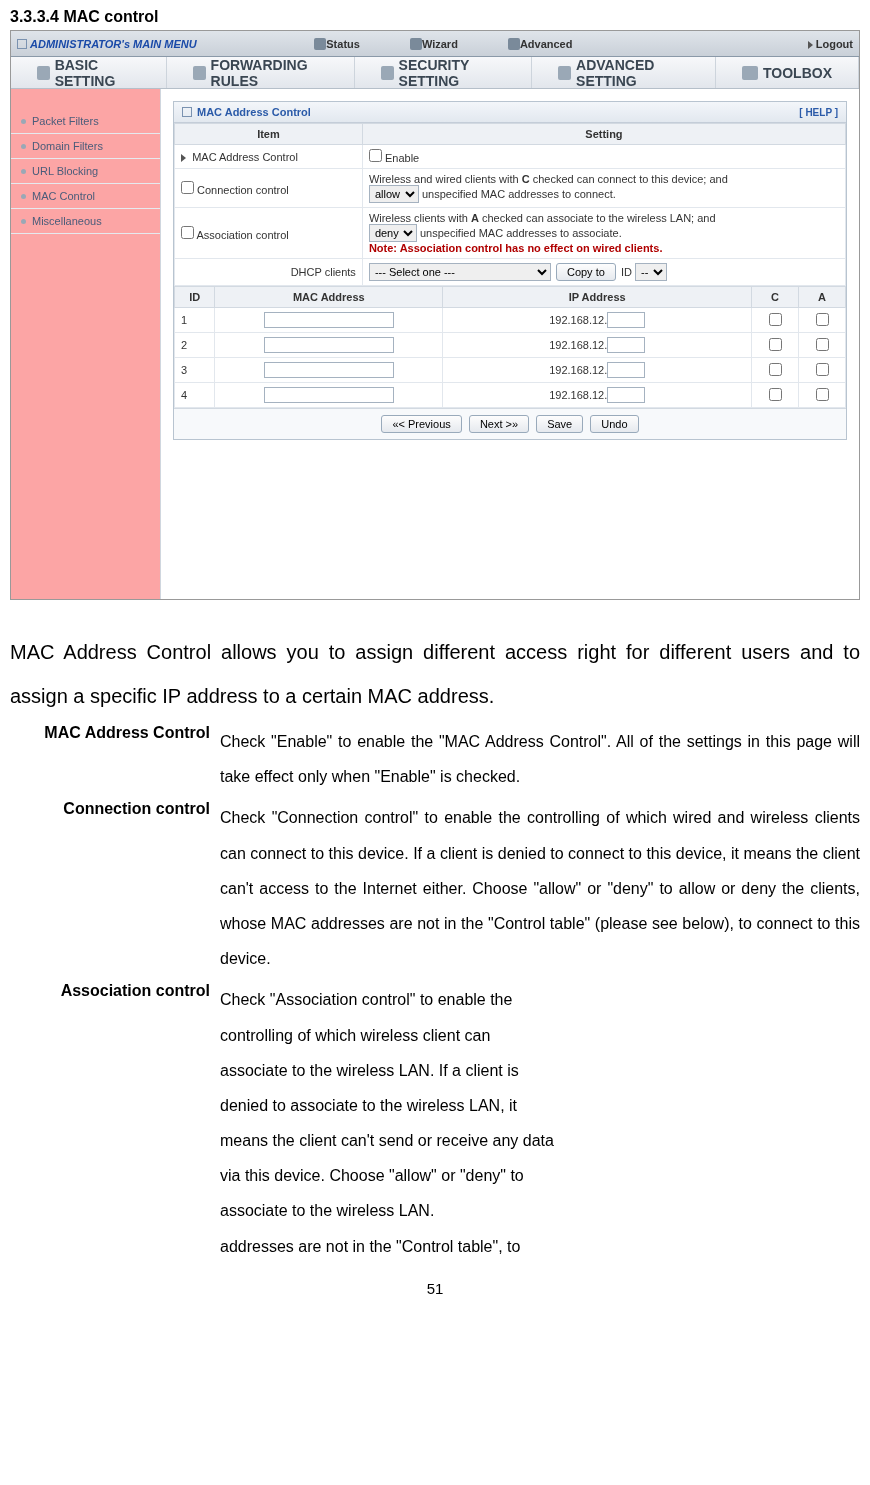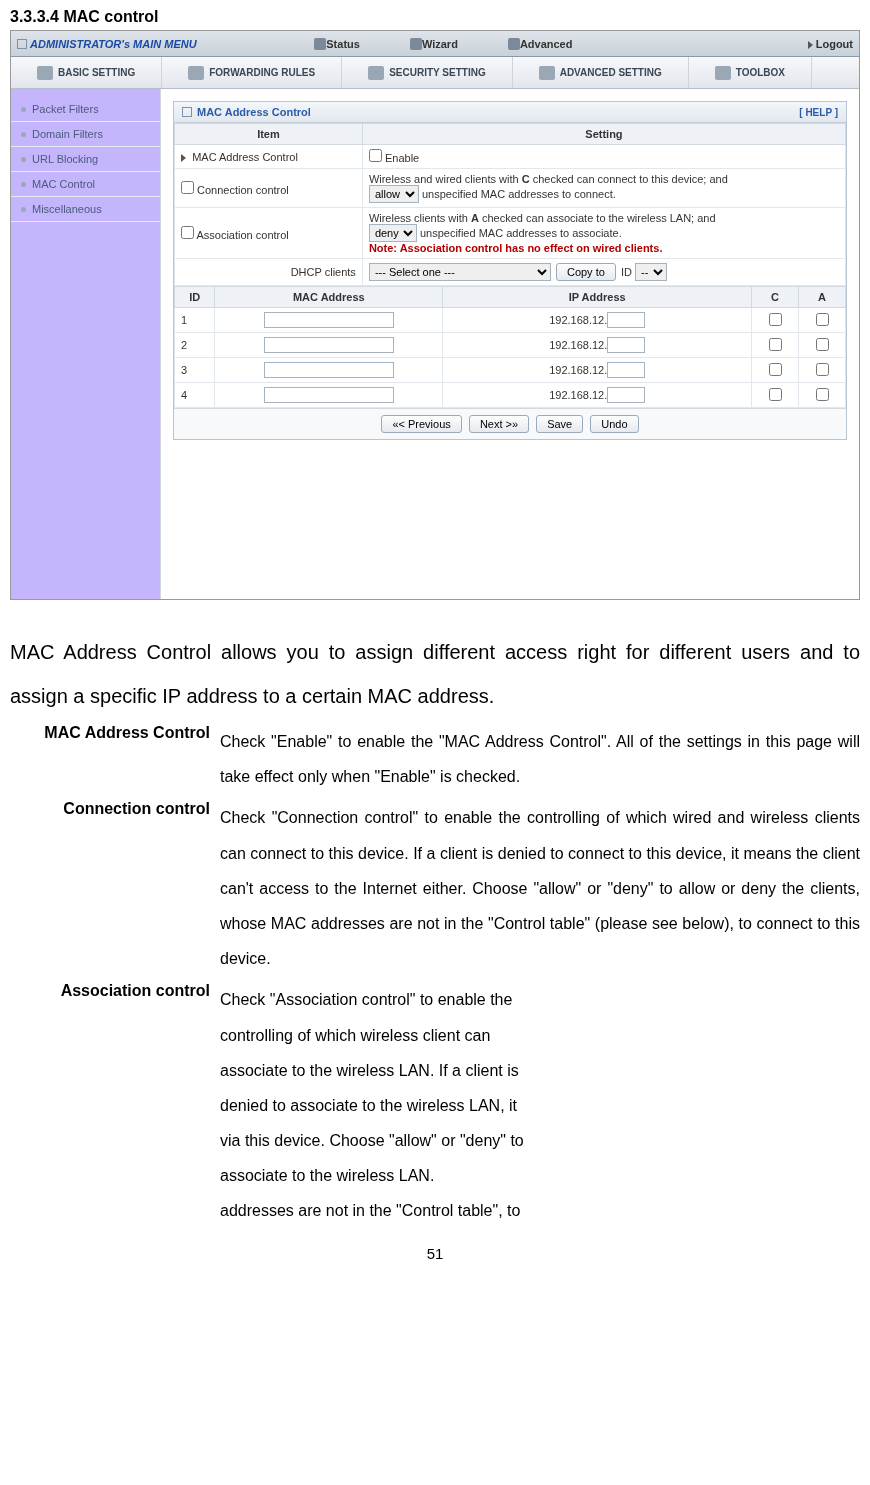--- a/index.html
+++ b/index.html
@@ -10,25 +10,25 @@
   .router-ui { border: 1px solid #999; background: #f5f5f5; font-size: 11px; }
   
   .topnav { background: linear-gradient(#dfe4ea, #c9d0d8); border-bottom: 1px solid #8a99a8; height: 26px; display: flex; align-items: center; padding: 0 6px; }
   .topnav .brand { color: #1a4aa8; font-weight: bold; font-size: 11px; font-style: italic; }
   .topnav .nav-item { margin-left: auto; margin-right: auto; display: flex; gap: 50px; }
   .topnav .ni { color: #333; font-weight: bold; display: flex; align-items: center; }
   .topnav .logout { margin-left: auto; color: #333; font-weight: bold; }
   .nav-icon { width: 12px; height: 12px; background: #7a8a9a; display: inline-block; border-radius: 2px; }
   
   .subnav { background: linear-gradient(#f7f8fa, #e2e6ec); height: 32px; display: flex; align-items: center; border-bottom:1px solid #b5bfc9; }
-  .subnav .tab { padding: 6px 26px; font-weight: bold; color: #3a4652; font-size: 10px; display: flex; align-items: center; gap: 5px; border-right:1px solid #cdd4dc; height:100%; }
+  .subnav .tab { padding: 6px 26px; font-weight: bold; color: #3a4652; font-size: 14px; display: flex; align-items: center; gap: 5px; border-right:1px solid #cdd4dc; height:100%; }
   .tab-icon { width:16px; height:14px; background:#9aa8b6; display:inline-block; border-radius:2px; }
   
   .body-row { display: flex; }
-  .sidebar { width: 150px; background: #c4b5fd; border-right: 1px solid #cfd6de; min-height: 510px; padding-top: 8px; }
+  .sidebar { width: 150px; background: #fca5a5; border-right: 1px solid #cfd6de; min-height: 510px; padding-top: 20px; }
   .sidebar .sitem { padding: 6px 10px; font-size: 11px; color: #4a5c7a; display:flex; align-items:center; gap:6px; border-bottom:1px solid #e5eaef;}
   .sidebar .bullet { width:5px; height:5px; background:#9aa8b6; border-radius:50%; display:inline-block; }
   
   .content { flex: 1; padding: 12px; background:#fff; }
   
   .panel { border: 1px solid #b8c4d0; background: #fff; }
   .panel-hd { background: linear-gradient(#f3f6fa,#e2e8ef); padding: 4px 8px; font-weight: bold; color: #2a5aa8; border-bottom:1px solid #c4cdd8; display:flex; align-items:center; gap:5px;}
   .panel-hd .help { margin-left:auto; color:#2a5aa8; font-weight:bold; font-size:10px;}
   .sqicon { width:10px; height:10px; border:1px solid #7a92b0; display:inline-block; }
   
@@ -243,20 +243,21 @@
   <div class="def-body">Check "Connection control" to enable the controlling of which wired and wireless clients can connect to this device. If a client is denied to connect to this device, it means the client can't access to the Internet either. Choose "allow" or "deny" to allow or deny the clients, whose MAC addresses are not in the "Control table" (please see below), to connect to this device.</div>
 </div>
 
 <div class="def-row">
   <div class="def-label">Association control</div>
   <div class="def-body narrow">
     <div>Check "Association control" to enable the</div>
     <div>controlling of which wireless client can</div>
     <div>associate to the wireless LAN. If a client is</div>
     <div>denied to associate to the wireless LAN, it</div>
+    <div>means the client can't send or receive any data</div>
     <div>via this device. Choose "allow" or "deny" to</div>
     <div>associate to the wireless LAN.</div>
     <div>addresses are not in the "Control table", to</div>
   </div>
 </div>
 
 <div class="pgnum">51</div>
 
 </div>
 

